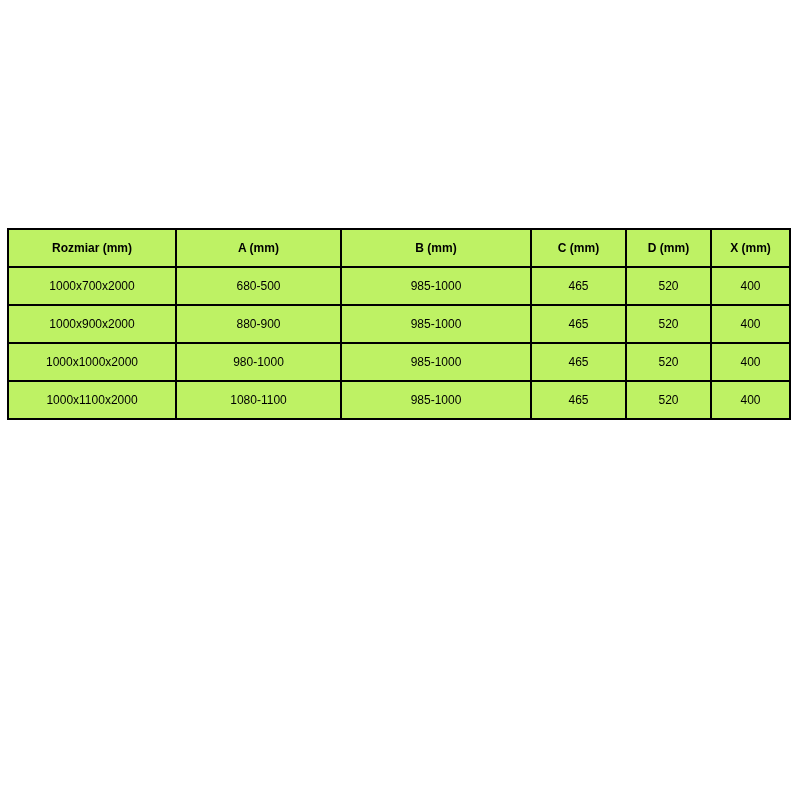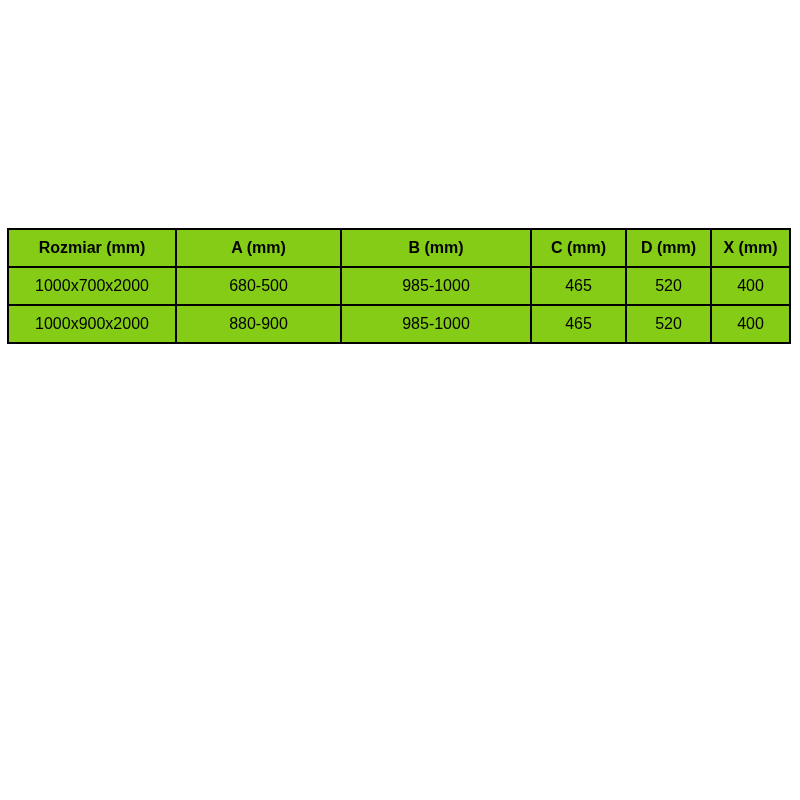--- a/index.html
+++ b/index.html
@@ -19,27 +19,27 @@
     position: absolute;
     left: 7px;
     top: 228px;
     width: 782px;
     border-collapse: collapse;
     table-layout: fixed;
   }
   table.size-table th,
   table.size-table td {
     border: 2px solid #000000;
-    background: #84cc16;
+    background: #bef264;
     color: #000000;
     text-align: center;
     vertical-align: middle;
     height: 36px;
     padding: 0;
-    font-size: 16px;
+    font-size: 12px;
     white-space: nowrap;
     overflow: hidden;
   }
   table.size-table th {
     font-weight: bold;
   }
   col.c-rozmiar { width: 168px; }
   col.c-a { width: 165px; }
   col.c-b { width: 190px; }
   col.c-c { width: 95px; }
@@ -79,15 +79,31 @@
           <td>400</td>
         </tr>
         <tr>
           <td>1000x900x2000</td>
           <td>880-900</td>
           <td>985-1000</td>
           <td>465</td>
           <td>520</td>
           <td>400</td>
         </tr>
+        <tr>
+          <td>1000x1000x2000</td>
+          <td>980-1000</td>
+          <td>985-1000</td>
+          <td>465</td>
+          <td>520</td>
+          <td>400</td>
+        </tr>
+        <tr>
+          <td>1000x1100x2000</td>
+          <td>1080-1100</td>
+          <td>985-1000</td>
+          <td>465</td>
+          <td>520</td>
+          <td>400</td>
+        </tr>
       </tbody>
   </table>
 </div>
 
 </body></html>

